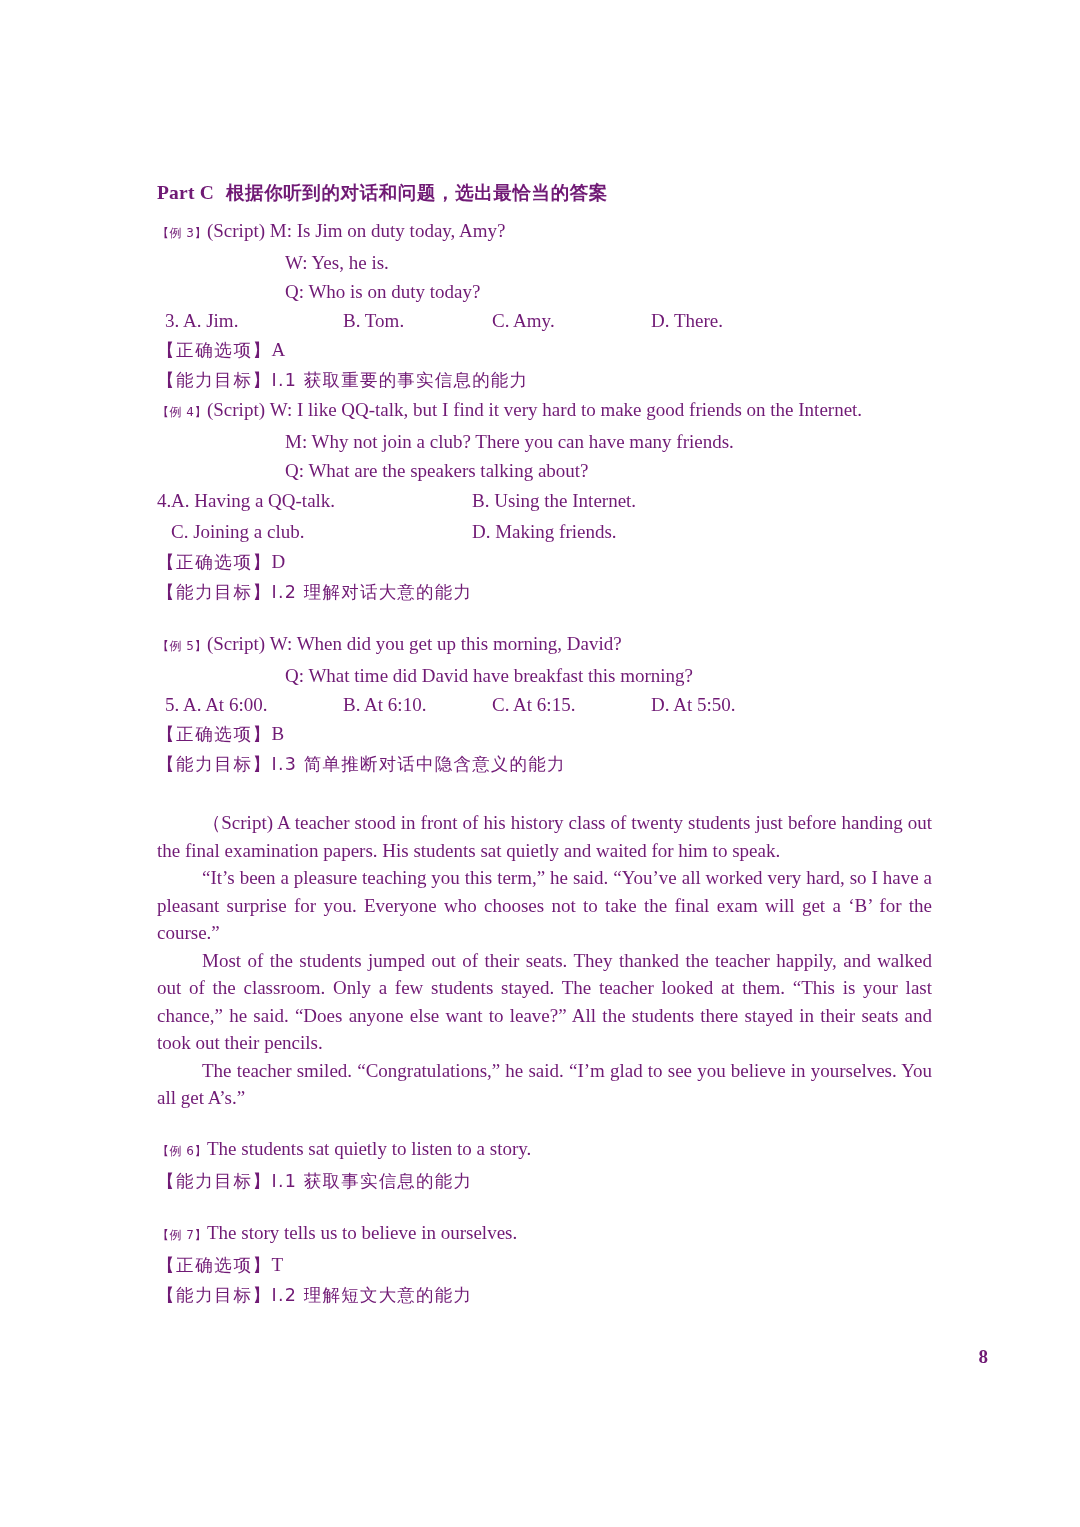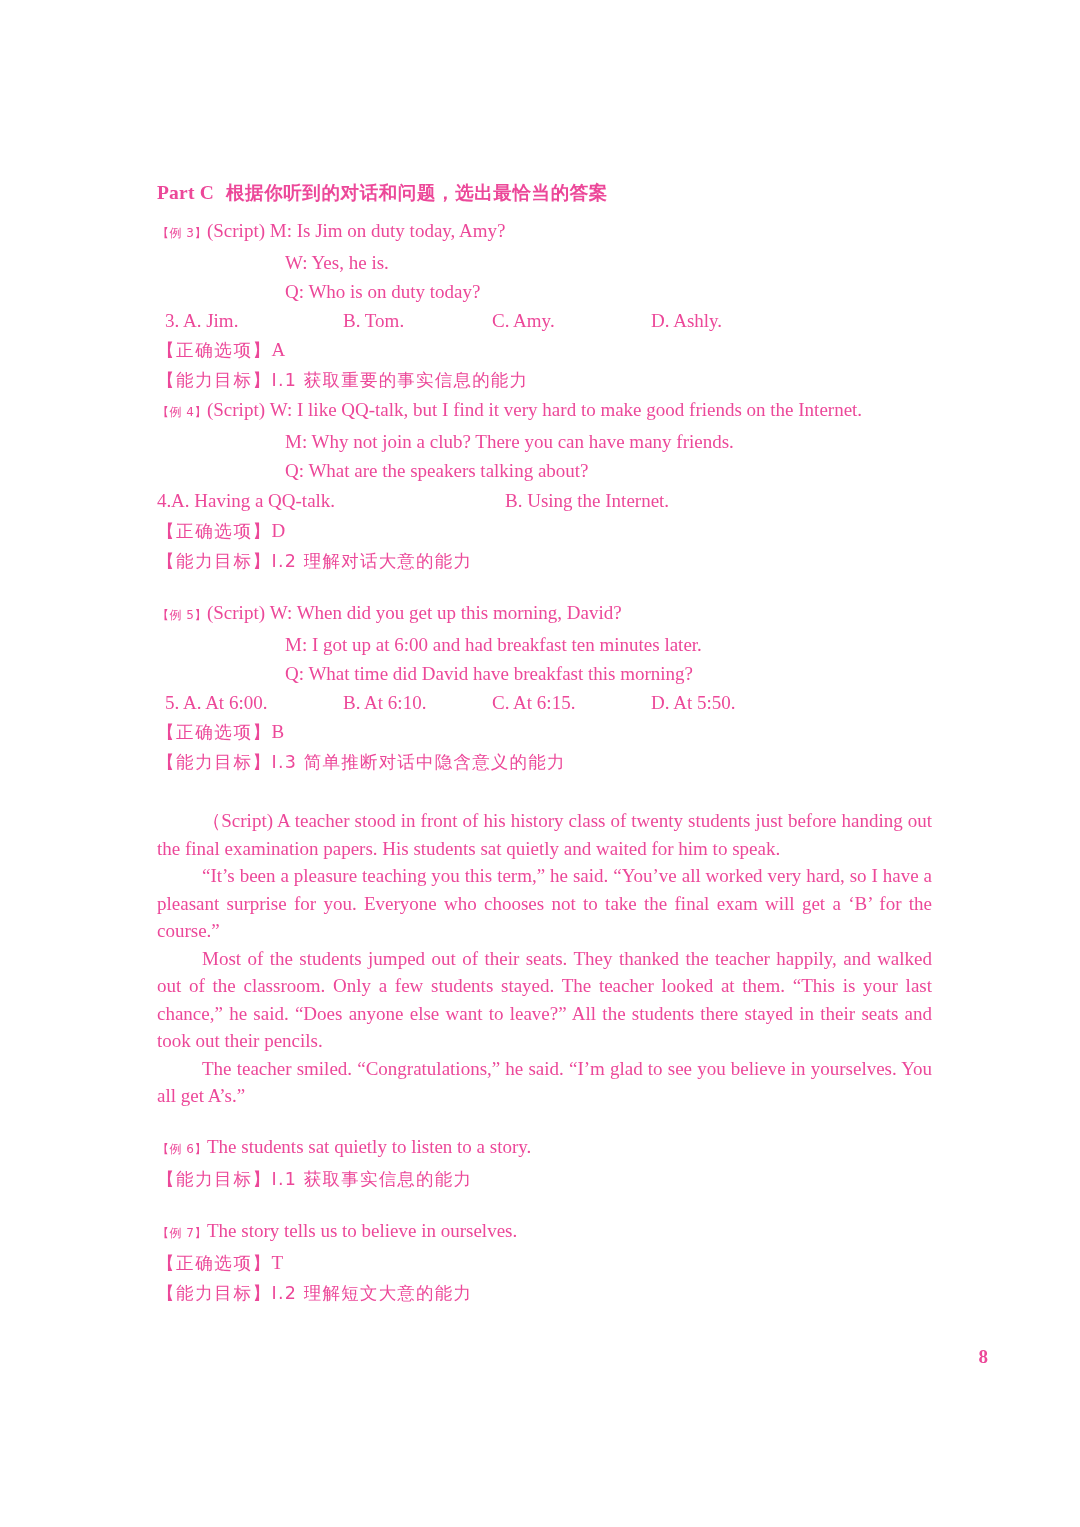--- a/index.html
+++ b/index.html
@@ -6,21 +6,21 @@
     margin: 0;
     padding: 0;
     background: #ffffff;
   }
   .page {
     position: relative;
     width: 1080px;
     height: 1527px;
     background: #ffffff;
     font-family: "Liberation Serif", "DejaVu Serif", serif;
-    color: #ec4899;
+    color: #701a75;
     overflow: hidden;
   }
   .content {
     position: absolute;
     left: 157px;
     top: 178px;
     width: 775px;
   }
   
   .heading {
@@ -89,21 +89,21 @@
 
   .opt2-row {
     position: relative;
     height: 31px;
     font-size: 19px;
     line-height: 31px;
     margin: 0;
   }
   .opt2-row .opt { position: absolute; top: 0; white-space: nowrap; }
   .opt2-left  { left: 14px; }
-  .opt2-right { left: 348px; }
+  .opt2-right { left: 315px; }
   .qnum { position: absolute; left: 0; top: 0; }
 
   
   .para {
     font-size: 19px;
     line-height: 27.5px;
     margin: 0;
     text-align: justify;
     text-justify: inter-word;
     text-indent: 45px;
@@ -135,55 +135,58 @@
     <div class="line script-first">
       <span class="ex-tag">【例 3】</span><span>(Script)</span>&nbsp;<span>M: Is Jim on duty today, Amy?</span>
     </div>
     <div class="line script-cont">W: Yes, he is.</div>
     <div class="line script-cont">Q: Who is on duty today?</div>
 
     <div class="opt-row">
       <span class="opt opt-a"><span>3.</span> <span>A. Jim.</span></span>
       <span class="opt opt-b">B. Tom.</span>
       <span class="opt opt-c">C. Amy.</span>
-      <span class="opt opt-d">D. Ashly.</span>
+      <span class="opt opt-d">D. There.</span>
     </div>
 
     <div class="line">
       <span class="cjk-tag">【正确选项】</span><span>A</span>
     </div>
     <div class="line">
       <span class="cjk-tag">【能力目标】</span><span class="cjk">I.1 获取重要的事实信息的能力</span>
     </div>
 
     <div class="line script-first">
       <span class="ex-tag">【例 4】</span><span>(Script)</span>&nbsp;<span>W: I like QQ-talk, but I find it very hard to make good friends on the Internet.</span>
     </div>
     <div class="line script-cont">M: Why not join a club? There you can have many friends.</div>
     <div class="line script-cont">Q: What are the speakers talking about?</div>
 
     <div class="opt2-row">
       <span class="qnum">4.</span>
       <span class="opt opt2-left">A. Having a QQ-talk.</span>
       <span class="opt opt2-right">B. Using the Internet.</span>
     </div>
+    <div class="opt2-row">
+      <span class="opt opt2-left">C. Joining a club.</span>
+      <span class="opt opt2-right">D. Making friends.</span>
+    </div>
 
     <div class="line">
       <span class="cjk-tag">【正确选项】</span><span>D</span>
     </div>
     <div class="line">
       <span class="cjk-tag">【能力目标】</span><span class="cjk">I.2 理解对话大意的能力</span>
     </div>
 
     <div class="spacer-md"></div>
 
     <div class="line script-first">
       <span class="ex-tag">【例 5】</span><span>(Script)</span>&nbsp;<span>W: When did you get up this morning, David?</span>
     </div>
-    <div class="line script-cont">M: I got up at 6:00 and had breakfast ten minutes later.</div>
     <div class="line script-cont">Q: What time did David have breakfast this morning?</div>
 
     <div class="opt-row">
       <span class="opt opt-a"><span>5.</span> <span>A. At 6:00.</span></span>
       <span class="opt opt-b">B. At 6:10.</span>
       <span class="opt opt-c">C. At 6:15.</span>
       <span class="opt opt-d">D. At 5:50.</span>
     </div>
 
     <div class="line">

